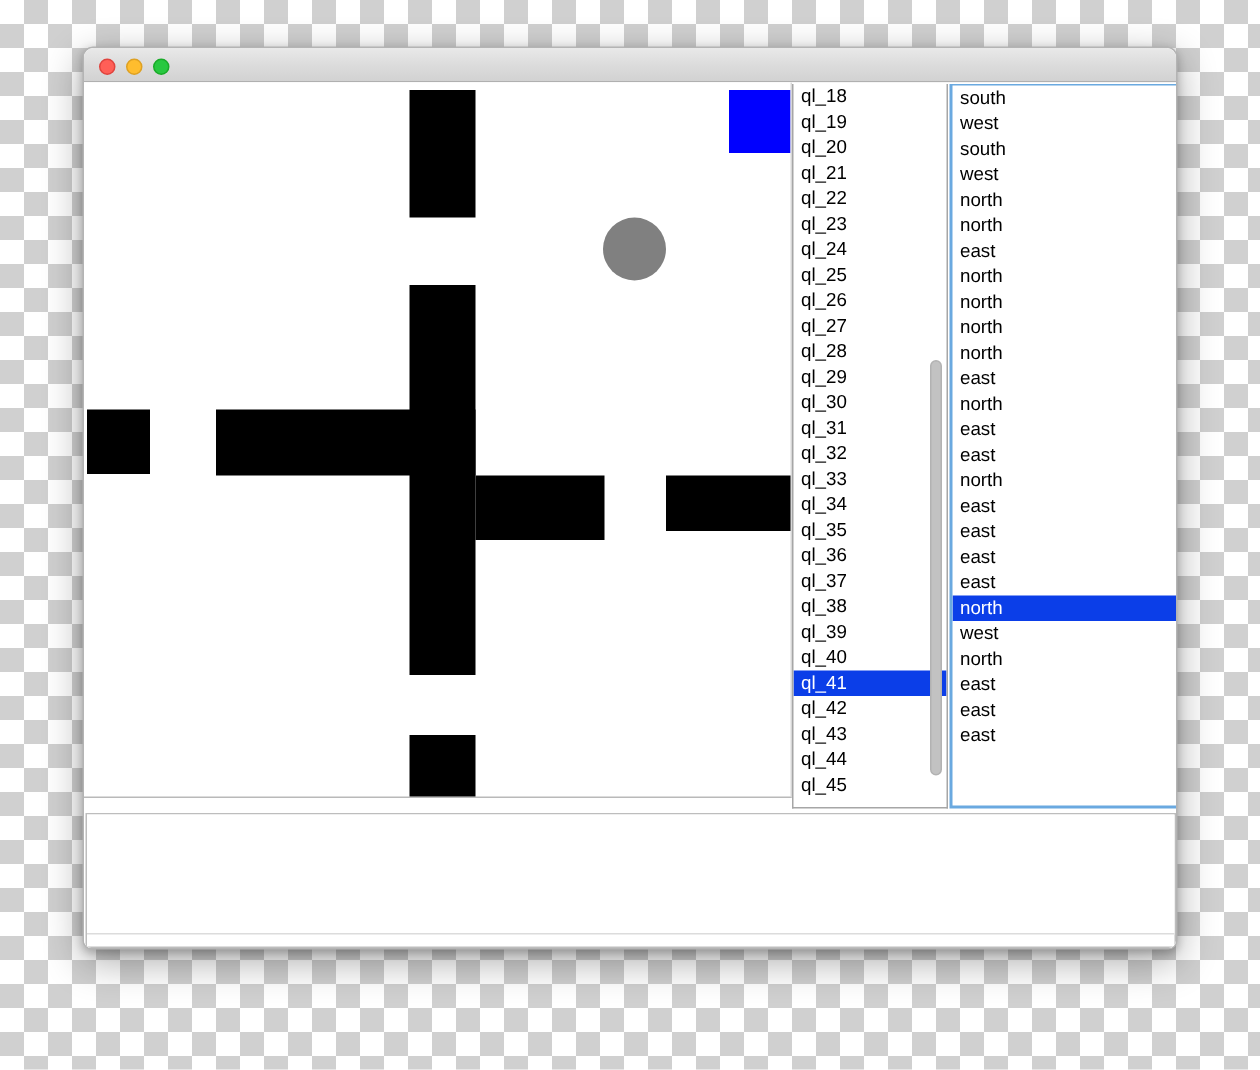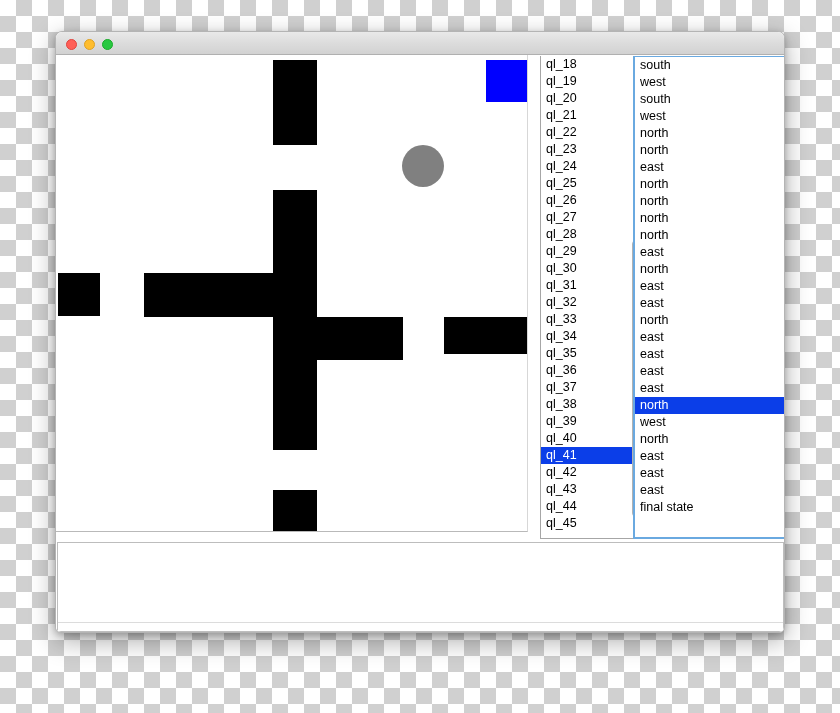--- a/index.html
+++ b/index.html
@@ -73,21 +73,20 @@
   .listbox {
     position: absolute;
     background: #ffffff;
     overflow: hidden;
   }
   #list-states {
     left: 472px; top: 1px;
     width: 104px; height: 483px;
     border: 1px solid #a6a6a6;
     border-top: none;
-    margin-left: 12px;
   }
   #list-actions {
     left: 577px; top: 1px;
     width: 174px; height: 483px;
     border: 2px solid #6aa9e0;
     border-top: 1px solid #6aa9e0;
   }
   .list-inner { position: absolute; left: 0; top: 0; width: 100%; }
   .row {
     height: 17px;
@@ -216,21 +215,20 @@
           <div class="row">east</div>
           <div class="row">east</div>
           <div class="row">east</div>
           <div class="row">east</div>
           <div class="row sel">north</div>
           <div class="row">west</div>
           <div class="row">north</div>
           <div class="row">east</div>
           <div class="row">east</div>
           <div class="row">east</div>
-          <div class="row">final state</div>
         </div>
     </div>
 
     <div id="bottom-panel">
       <div id="bottom-inner"></div>
     </div>
 
   </div>
 </div>
 

